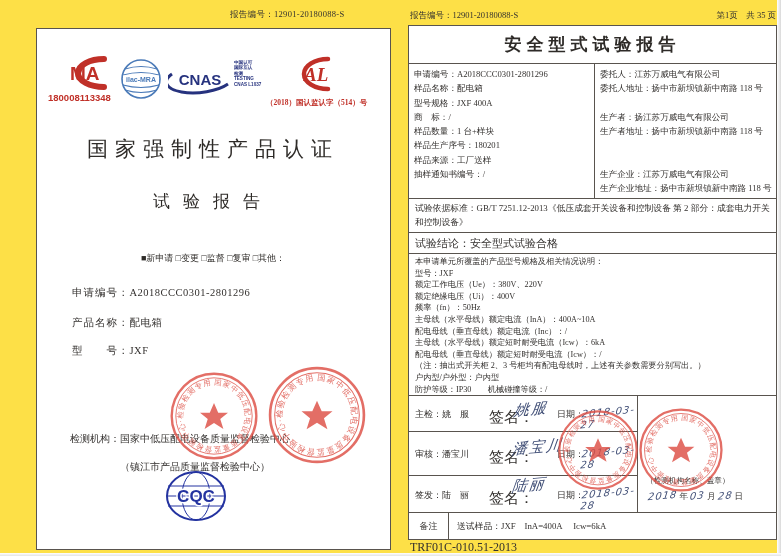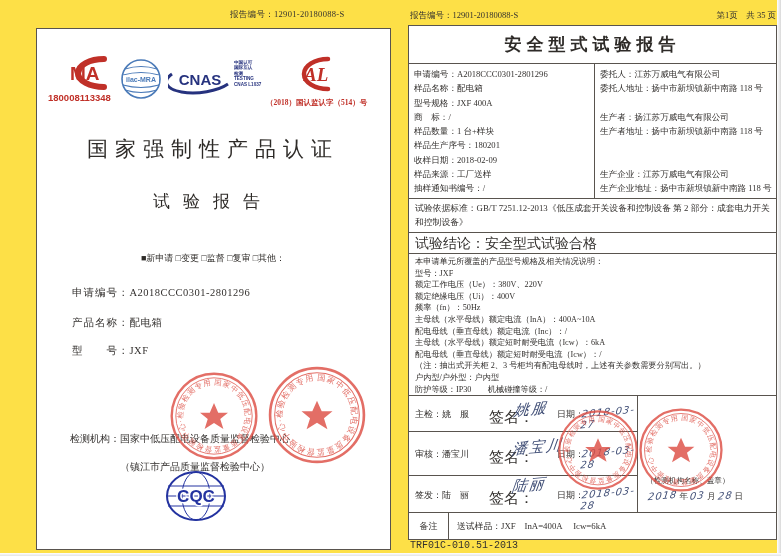--- a/index.html
+++ b/index.html
@@ -25,39 +25,39 @@
   #rp-table{left:408px;top:25px;width:367px;height:513px;border:1px solid #59544e;background:#fff;}
   .row{position:absolute;left:0;width:100%;box-sizing:border-box;}
   #rp-title{top:0;height:38px;border-bottom:1px solid #59544e;text-align:center;font-size:17px;
             letter-spacing:5px;font-weight:bold;line-height:38px;color:#2e2b28;}
   #rp-info{top:38px;height:135px;border-bottom:1px solid #59544e;}
   #rp-info-left{position:absolute;left:0;top:0;width:186px;height:135px;border-right:1px solid #59544e;
                 box-sizing:border-box;padding:3px 5px;}
   #rp-info-right{position:absolute;left:186px;top:0;width:181px;height:135px;box-sizing:border-box;padding:3px 5px;}
   .line{min-height:14.3px;line-height:14.3px;font-size:8.6px;white-space:nowrap;}
   #rp-standard{top:173px;height:34px;border-bottom:1px solid #59544e;padding:2px 6px;font-size:8.8px;line-height:14px;}
-  #rp-conclusion{top:207px;height:21px;border-bottom:1px solid #59544e;padding:0 6px;font-size:14px;line-height:21px;}
+  #rp-conclusion{top:207px;height:21px;border-bottom:1px solid #59544e;padding:0 6px;font-size:11px;line-height:21px;}
   #rp-coverage{top:228px;height:142px;border-bottom:1px solid #59544e;padding:2px 6px;}
   .cov-line{min-height:11.6px;line-height:11.6px;font-size:8.2px;white-space:nowrap;}
   #rp-sign{top:370px;height:117px;border-bottom:1px solid #59544e;}
   .sign-row{position:absolute;left:0;width:229px;border-right:1px solid #59544e;box-sizing:border-box;}
   .sign-row .role{position:absolute;left:6px;font-size:9px;}
   .sign-row .sig-label{position:absolute;left:80px;font-size:15px;}
   .sign-row .date-label{position:absolute;left:148px;font-size:9px;}
   #sign-r1{top:0;height:36px;border-bottom:1px solid #59544e;}
   #sign-r2{top:36px;height:44px;border-bottom:1px solid #59544e;}
   #sign-r3{top:80px;height:37px;}
   #stamp-cell{position:absolute;left:229px;top:0;width:138px;height:117px;}
   #stamp-caption{position:absolute;left:8px;top:80px;font-size:7.6px;white-space:nowrap;}
   #stamp-date{position:absolute;left:10px;top:94px;font-size:8.5px;white-space:nowrap;}
   #rp-remark{top:487px;height:26px;}
   #remark-label-cell{position:absolute;left:0;top:0;width:40px;height:26px;border-right:1px solid #59544e;
                      box-sizing:border-box;text-align:center;line-height:26px;font-size:9px;}
   #remark-value{position:absolute;left:48px;top:0;height:26px;line-height:26px;font-size:8.8px;}
-  #rp-footer-left{left:410px;top:540px;font-size:10px;font-family:Liberation Mono, monospace;}
+  #rp-footer-left{left:410px;top:540px;font-size:12px;font-family:Liberation Serif, serif;}
   #rp-footer-right{left:726px;top:540px;font-size:8px;font-family:"Liberation Sans",sans-serif;margin-top:26px;}
   
   .hand{display:inline-block;font-family:"DejaVu Sans",sans-serif;font-style:italic;
         transform:rotate(-5deg) skewX(-12deg);color:#31406b;opacity:.92;}
   .sig{font-size:15px;letter-spacing:2px;}
   .hdate{font-size:10px;letter-spacing:1px;}
   
   .seal{opacity:.82;pointer-events:none;}
   
   #edge-r{right:0;top:0;width:4px;height:556px;background:linear-gradient(to right,#ffffff,#d9d9d9);}
@@ -164,21 +164,20 @@
     <div class="row" id="rp-title">安全型式试验报告</div>
 
     <div class="row" id="rp-info">
       <div id="rp-info-left">
         <div class="line">申请编号：A2018CCC0301-2801296</div>
         <div class="line">样品名称：配电箱</div>
         <div class="line">型号规格：JXF 400A</div>
         <div class="line">商　标：/</div>
         <div class="line">样品数量：1 台+样块</div>
         <div class="line">样品生产序号：180201</div>
-        <div class="line">收样日期：2018-02-09</div>
         <div class="line">样品来源：工厂送样</div>
         <div class="line">抽样通知书编号：/</div>
       </div>
       <div id="rp-info-right">
         <div class="line">委托人：江苏万威电气有限公司</div>
         <div class="line">委托人地址：扬中市新坝镇新中南路 118 号</div>
         <div class="line"></div>
         <div class="line">生产者：扬江苏万威电气有限公司</div>
         <div class="line">生产者地址：扬中市新坝镇新中南路 118 号</div>
         <div class="line"></div>

